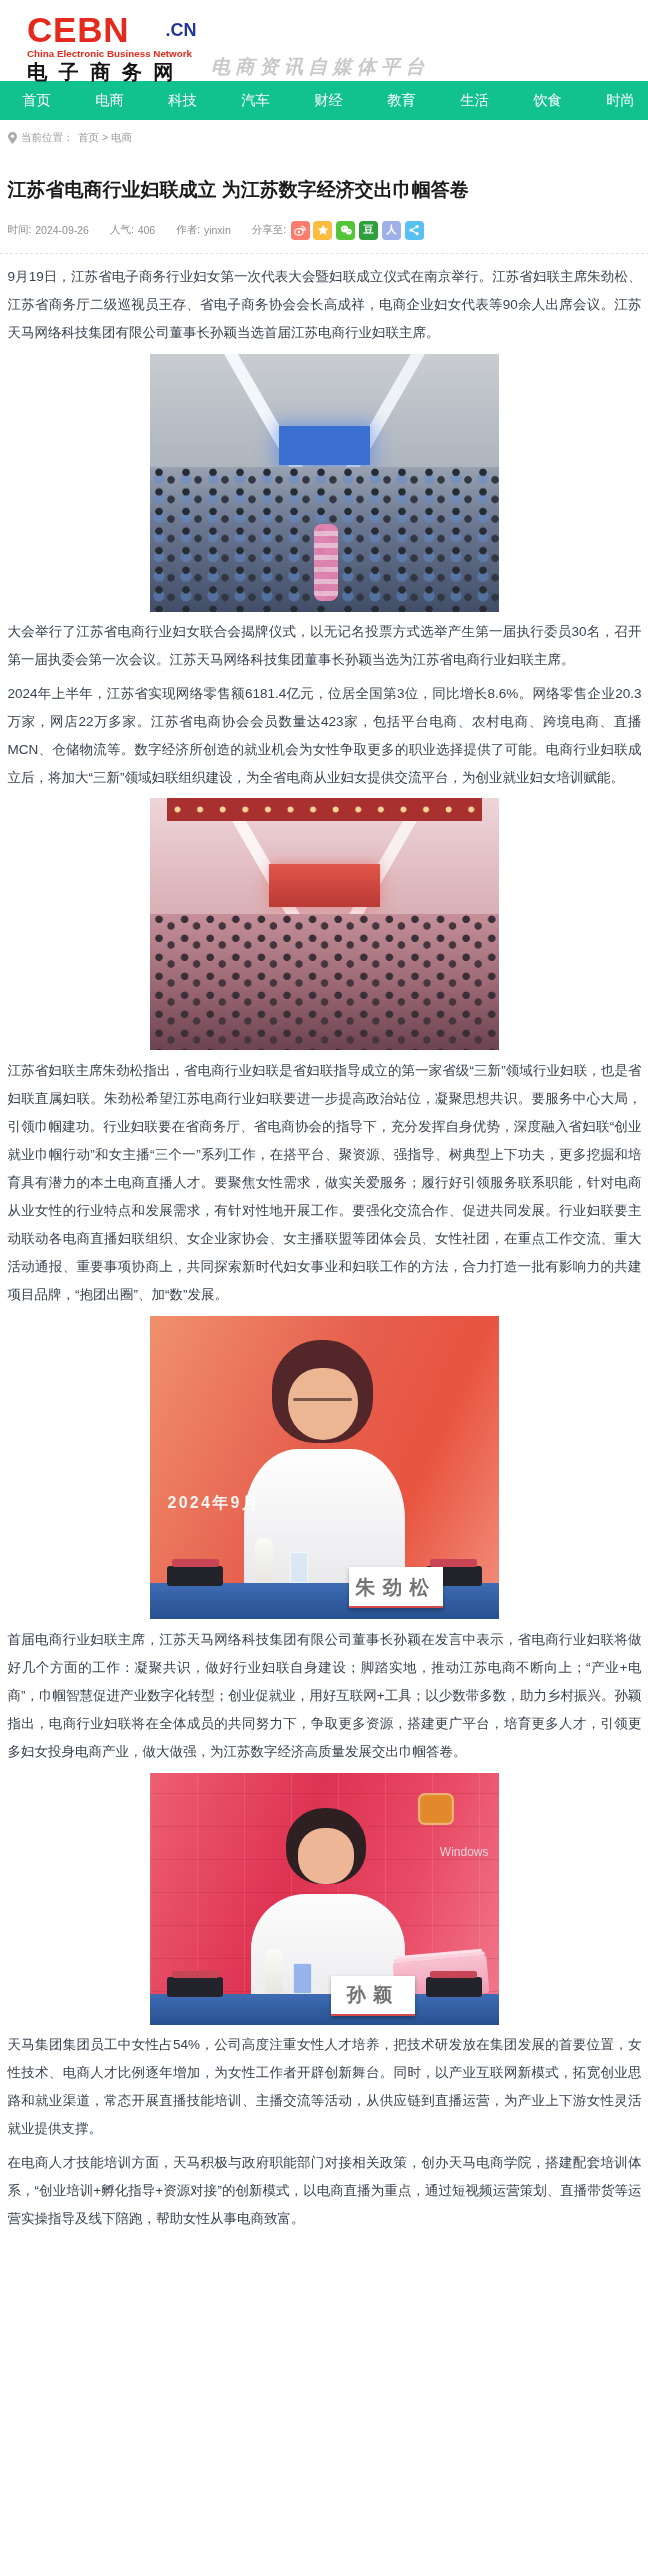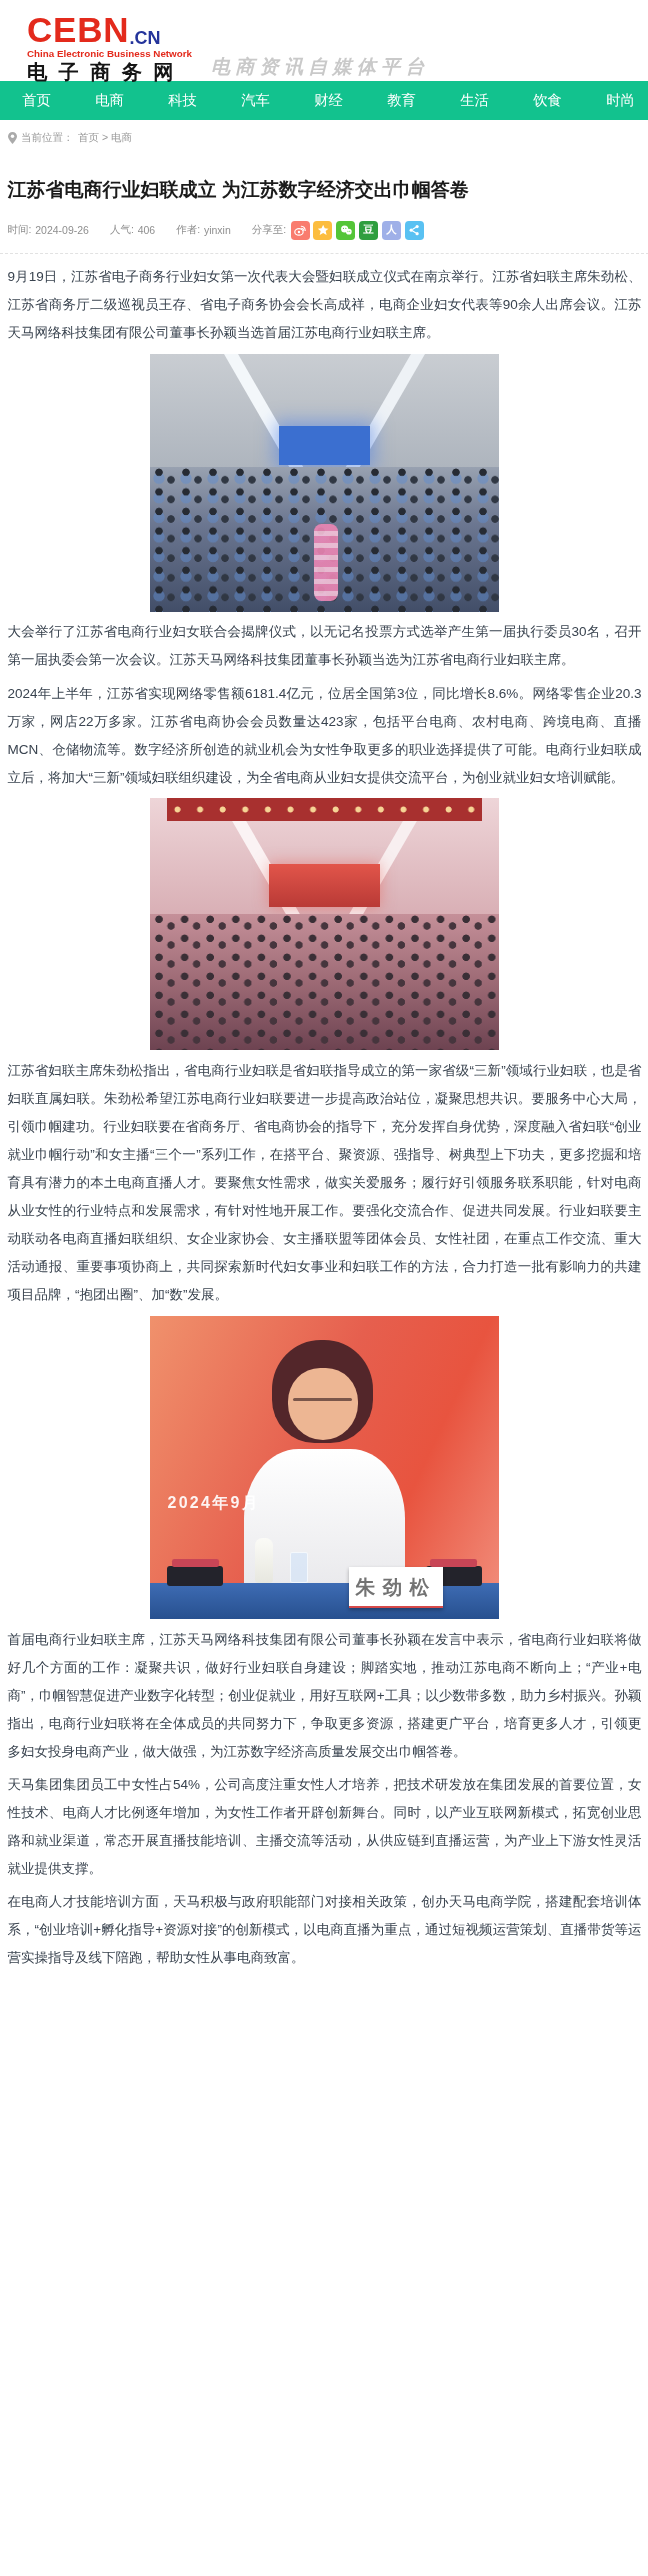--- a/index.html
+++ b/index.html
@@ -1,21 +1,21 @@
 <!DOCTYPE html>
 <html style="font-size:12px"><head>
 <meta charset="utf-8">
 <style>
   html,body{margin:0;padding:0;background:#fff;}
   body{width:649px;font-family:"Liberation Sans","DejaVu Sans",sans-serif;color:#39434f;overflow-x:hidden;}
 
   
   .site-header{position:relative;height:81px;background:#fff;}
   .logo{position:absolute;left:27px;top:12px;line-height:1;cursor:pointer;}
-  .logo-row{display:flex;align-items:flex-end;}
+  .logo-row{display:flex;align-items:center;gap:36px;}
   .logo-cebn{font-size:35px;font-weight:bold;color:#e32a1c;letter-spacing:0.8px;}
   .logo-cn{font-size:18px;font-weight:bold;color:#24349b;}
   .logo-sub{color:#e32a1c;font-size:9.8px;font-weight:bold;margin-top:2.3px;}
   .logo-name{color:#151515;font-size:20.3px;font-weight:bold;letter-spacing:11.3px;margin-top:3px;}
   .tagline{position:absolute;left:211px;top:54px;color:#c9c9c9;font-size:19px;font-style:italic;
            letter-spacing:5.3px;font-family:"DejaVu Serif",serif;font-weight:bold;}
 
   
   .main-nav{height:39px;background:#12c28e;display:flex;align-items:center;overflow:hidden;}
   .nav-item{flex:0 0 73px;text-align:center;color:#fff;font-size:14.3px;text-decoration:none;cursor:pointer;white-space:nowrap;}
@@ -249,16 +249,32 @@
       <div class="pd-body"></div>
       <div class="pd-date">2024年9月</div>
       <div class="pd-table"></div>
       <div class="pd-mic pd-mic-l"></div>
       <div class="pd-mic pd-mic-r"></div>
       <div class="pd-bottle"></div>
       <div class="pd-cup"></div>
       <div class="pd-card">朱劲松</div>
     </figure>
     <p>首届电商行业妇联主席，江苏天马网络科技集团有限公司董事长孙颖在发言中表示，省电商行业妇联将做好几个方面的工作：凝聚共识，做好行业妇联自身建设；脚踏实地，推动江苏电商不断向上；“产业+电商”，巾帼智慧促进产业数字化转型；创业促就业，用好互联网+工具；以少数带多数，助力乡村振兴。孙颖指出，电商行业妇联将在全体成员的共同努力下，争取更多资源，搭建更广平台，培育更多人才，引领更多妇女投身电商产业，做大做强，为江苏数字经济高质量发展交出巾帼答卷。</p>
+    <figure class="photo podium-sun" style="height: 252px; margin: 6.8px auto;">
+      <div class="pd-backdrop"></div>
+      <div class="pd-grid"></div>
+      <div class="pd-badge"></div>
+      <div class="pd-hair"></div>
+      <div class="pd-face"></div>
+      <div class="pd-body"></div>
+      <div class="pd-watermark">Windows</div>
+      <div class="pd-papers"></div>
+      <div class="pd-table"></div>
+      <div class="pd-mic pd-mic-l"></div>
+      <div class="pd-mic pd-mic-r"></div>
+      <div class="pd-bottle"></div>
+      <div class="pd-cup"></div>
+      <div class="pd-card">孙颖</div>
+    </figure>
     <p>天马集团集团员工中女性占54%，公司高度注重女性人才培养，把技术研发放在集团发展的首要位置，女性技术、电商人才比例逐年增加，为女性工作者开辟创新舞台。同时，以产业互联网新模式，拓宽创业思路和就业渠道，常态开展直播技能培训、主播交流等活动，从供应链到直播运营，为产业上下游女性灵活就业提供支撑。</p>
     <p>在电商人才技能培训方面，天马积极与政府职能部门对接相关政策，创办天马电商学院，搭建配套培训体系，“创业培训+孵化指导+资源对接”的创新模式，以电商直播为重点，通过短视频运营策划、直播带货等运营实操指导及线下陪跑，帮助女性从事电商致富。</p>
   </article>
 
 
 </body></html>

